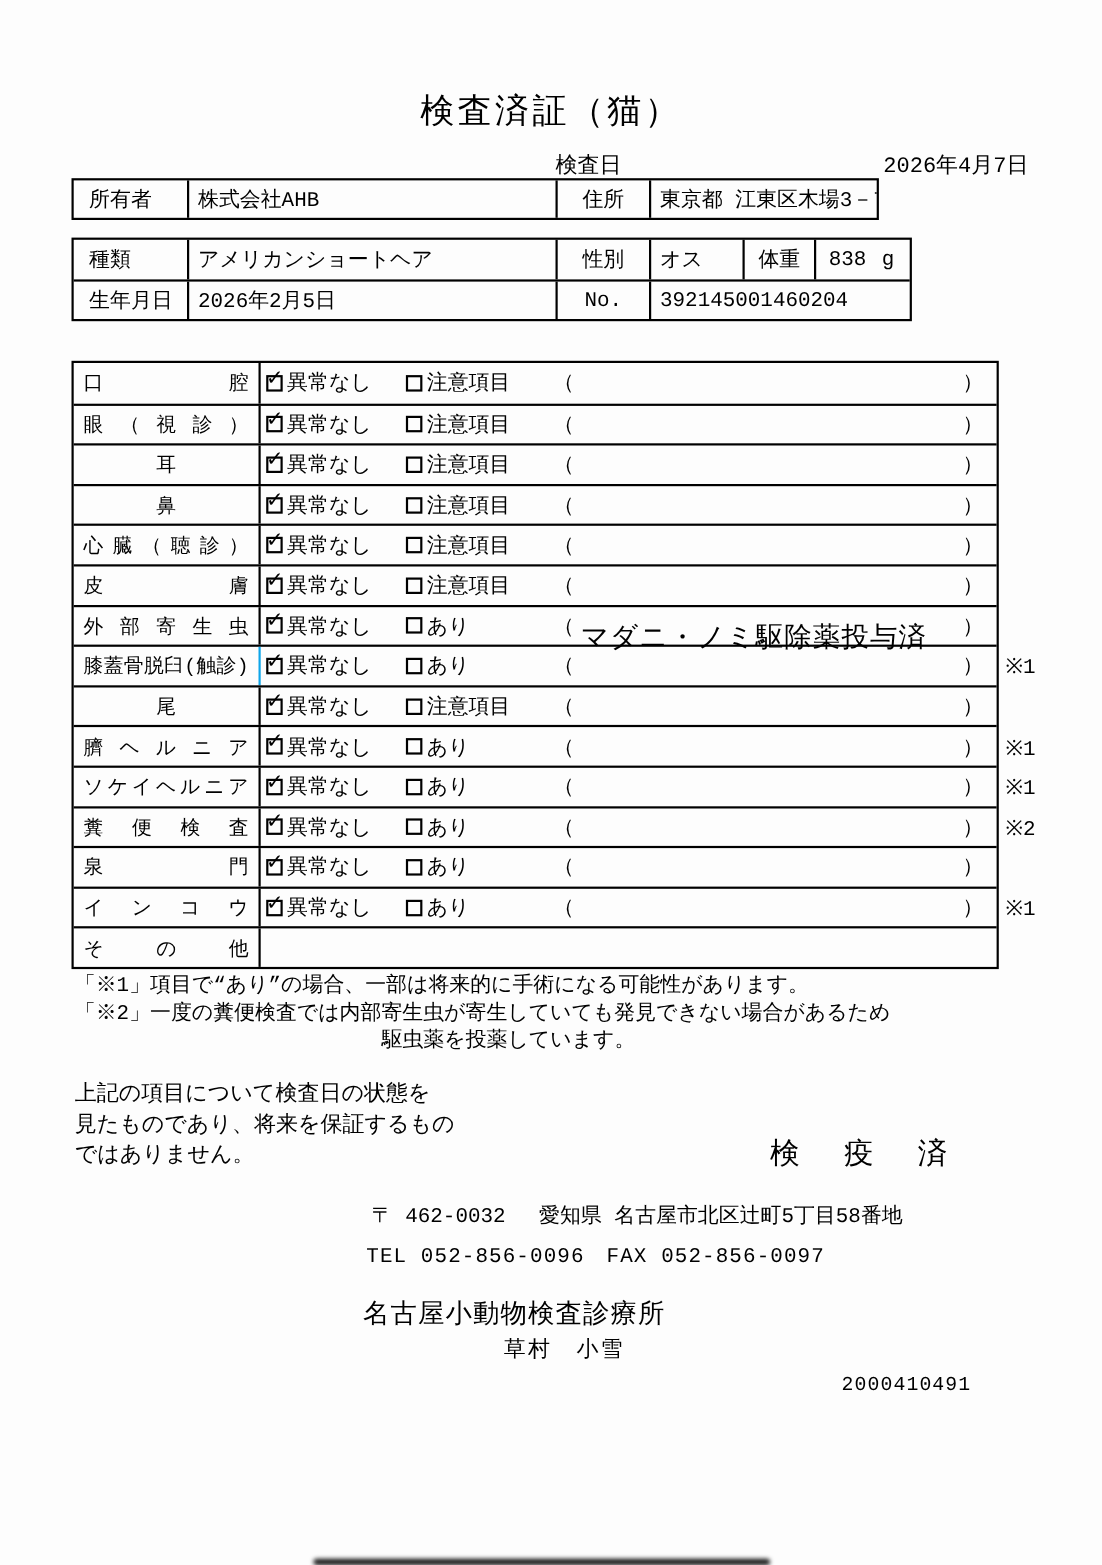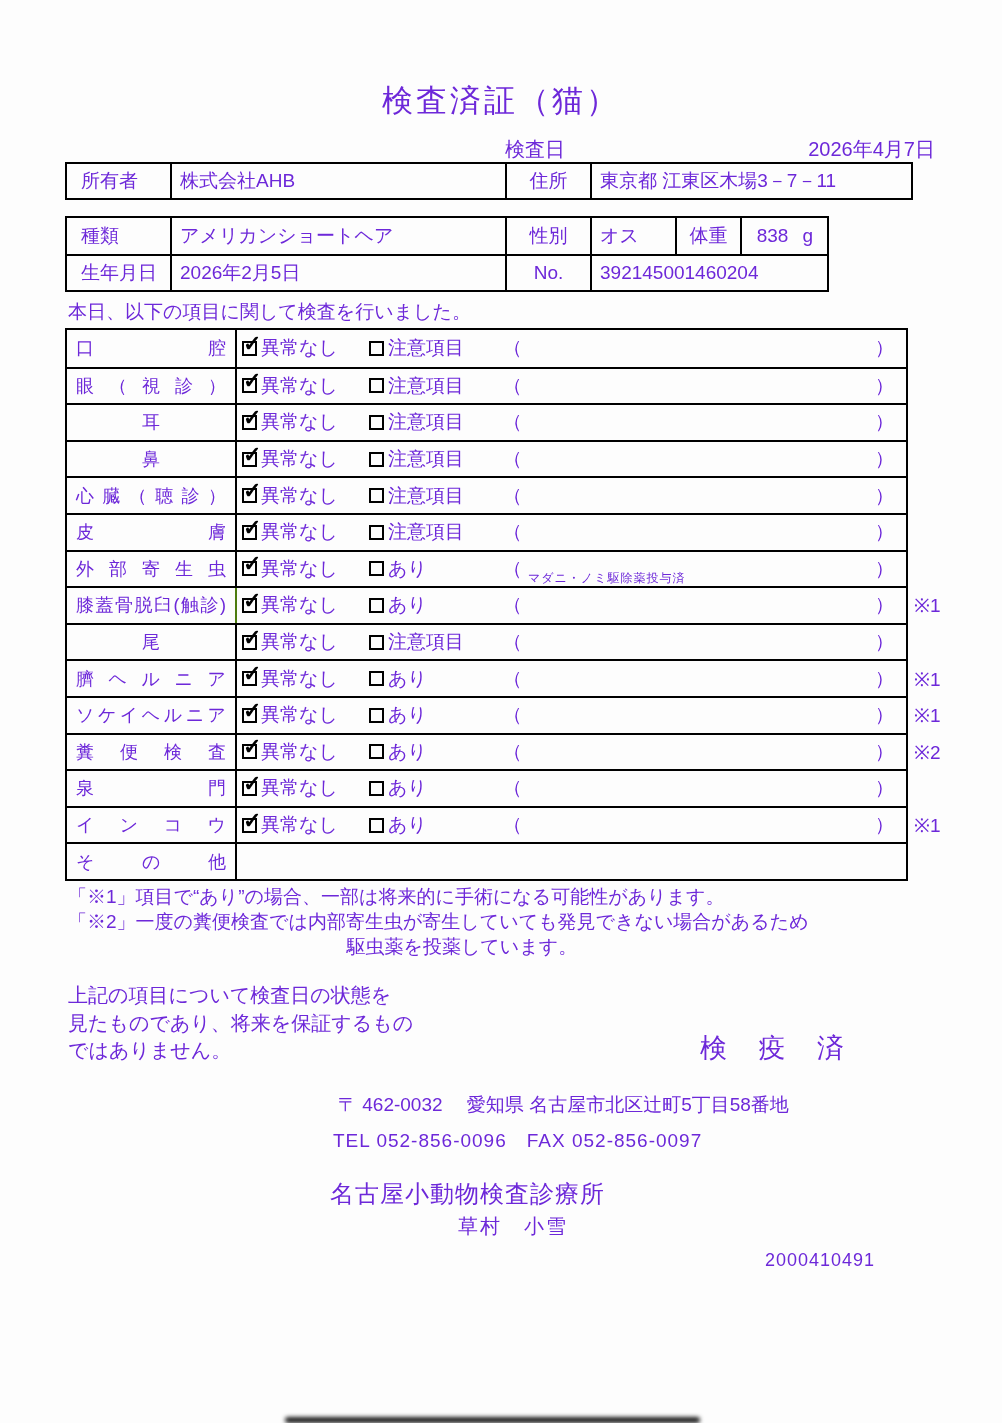--- a/index.html
+++ b/index.html
@@ -1,42 +1,42 @@
 <!DOCTYPE html>
 <html><head>
 <meta charset="utf-8">
 <style>
   * { margin: 0; padding: 0; box-sizing: border-box; }
   html, body { background: #ffffff; }
   .page {
     width: 1002px; height: 1423px;
     position: relative;
     background: #fdfdfd;
-    color: #6d28d9;
-    font-family: Liberation Sans, sans-serif;
+    color: #000000;
+    font-family: Liberation Mono, monospace;
     overflow: hidden;
   }
   .title {
     position: absolute; top: 80px; left: 0; width: 100%;
     text-align: center; font-size: 31px; letter-spacing: 3px;
   }
   .date-row {
     position: absolute; top: 136px; left: 505px; width: 430px;
     display: flex; justify-content: space-between; font-size: 20px;
   }
   .tbl { position: absolute; border: 2px solid #000; background: #fdfdfd; }
   .cell {
     border-right: 2px solid #000;
     display: flex; align-items: center;
     padding: 0 8px; font-size: 19px; overflow: hidden; white-space: nowrap;
   }
   .cell.last { border-right: none; }
   .cell.c { justify-content: center; }
   .cell.lab { padding-left: 14px; }
-  .owner-table { top: 162px; left: 65px; width: 848px; height: 38px;
+  .owner-table { top: 162px; left: 65px; width: 734px; height: 38px;
     display: grid; grid-template-columns: 105px 335px 85px 1fr; }
   .pet-table { top: 216px; left: 65px; width: 764px; }
   .pet-row { display: grid; height: 36px; }
   .pet-row.r1 { grid-template-columns: 105px 335px 85px 85px 65px 1fr; }
   .pet-row.r2 { grid-template-columns: 105px 335px 85px 1fr; border-top: 2px solid #000; }
   .wt-cell { justify-content: flex-end; }
   .wt-unit { margin-left: 14px; margin-right: 6px; }
   .intro { position: absolute; top: 299px; left: 68px; font-size: 19px; }
 
   .checklist { top: 328px; left: 65px; width: 843px; }
@@ -46,21 +46,21 @@
     width: 170px; border-right: 2px solid #000;
     display: flex; align-items: center; padding: 0 9px; flex: none;
   }
   .jlabel { width: 100%; font-size: 18px; text-align: justify; text-align-last: justify; white-space: nowrap; }
   .jlabel.single { text-align: center; text-align-last: center; }
   .content-cell { flex: 1; display: flex; align-items: center; font-size: 19px; }
   .grp1 { width: 132px; padding-left: 5px; display: flex; align-items: center; flex: none; }
   .grp2 { width: 134px; display: flex; align-items: center; flex: none; }
   .paren { flex: 1; display: flex; align-items: center; padding-right: 12px; }
   .p-close { margin-left: auto; }
-  .p-val { margin-left: 6px; font-size: 12px; letter-spacing: 1px; white-space: nowrap; margin-top: 20px; }
+  .p-val { margin-left: 6px; font-size: 25px; letter-spacing: 1px; white-space: nowrap; margin-top: 20px; }
   .cb { width: 15px; height: 15px; border: 2px solid #000; margin-right: 4px; position: relative; flex: none; }
   .cb.checked::after {
     content: "✓"; position: absolute; left: -1px; top: -12px;
     font-size: 22px; font-weight: bold; color: #000;
   }
   .note-mark {
     position: absolute; left: calc(100% + 8px); top: 50%;
     transform: translateY(-50%); font-size: 19px; white-space: nowrap;
   }
 
@@ -110,21 +110,20 @@
       </div>
     </div>
     <div class="pet-row r2">
       <div class="cell lab">生年月日</div>
       <div class="cell">2026年2月5日</div>
       <div class="cell c">No.</div>
       <div class="cell last">392145001460204</div>
     </div>
   </div>
 
-  <div class="intro">本日、以下の項目に関して検査を行いました。</div>
 
   <div class="tbl checklist" id="checklist-body">
     <div class="check-row">
       <div class="cell label-cell last" style="border-right:2px solid #000;">
         <span class="jlabel">口　腔</span>
       </div>
       <div class="content-cell">
         <span class="content-inner grp1">
           <span class="cb checked"></span>
           <span class="ok-label">異常なし</span>
@@ -268,21 +267,21 @@
         <span class="content-inner paren">
           <span class="p-open">（</span>
           <span class="p-val">マダニ・ノミ駆除薬投与済</span>
           <span class="p-close">）</span>
         </span>
       </div>
       <span class="note-mark"></span>
     </div>
 
     <div class="check-row">
-      <div class="cell label-cell last" style="border-right:2px solid #4d7c0f;">
+      <div class="cell label-cell last" style="border-right:2px solid #0ea5e9;">
         <span class="jlabel">膝蓋骨脱臼(触診)</span>
       </div>
       <div class="content-cell">
         <span class="content-inner grp1">
           <span class="cb checked"></span>
           <span class="ok-label">異常なし</span>
         </span>
         <span class="content-inner grp2">
           <span class="cb"></span>
           <span class="alt-label">あり</span>

